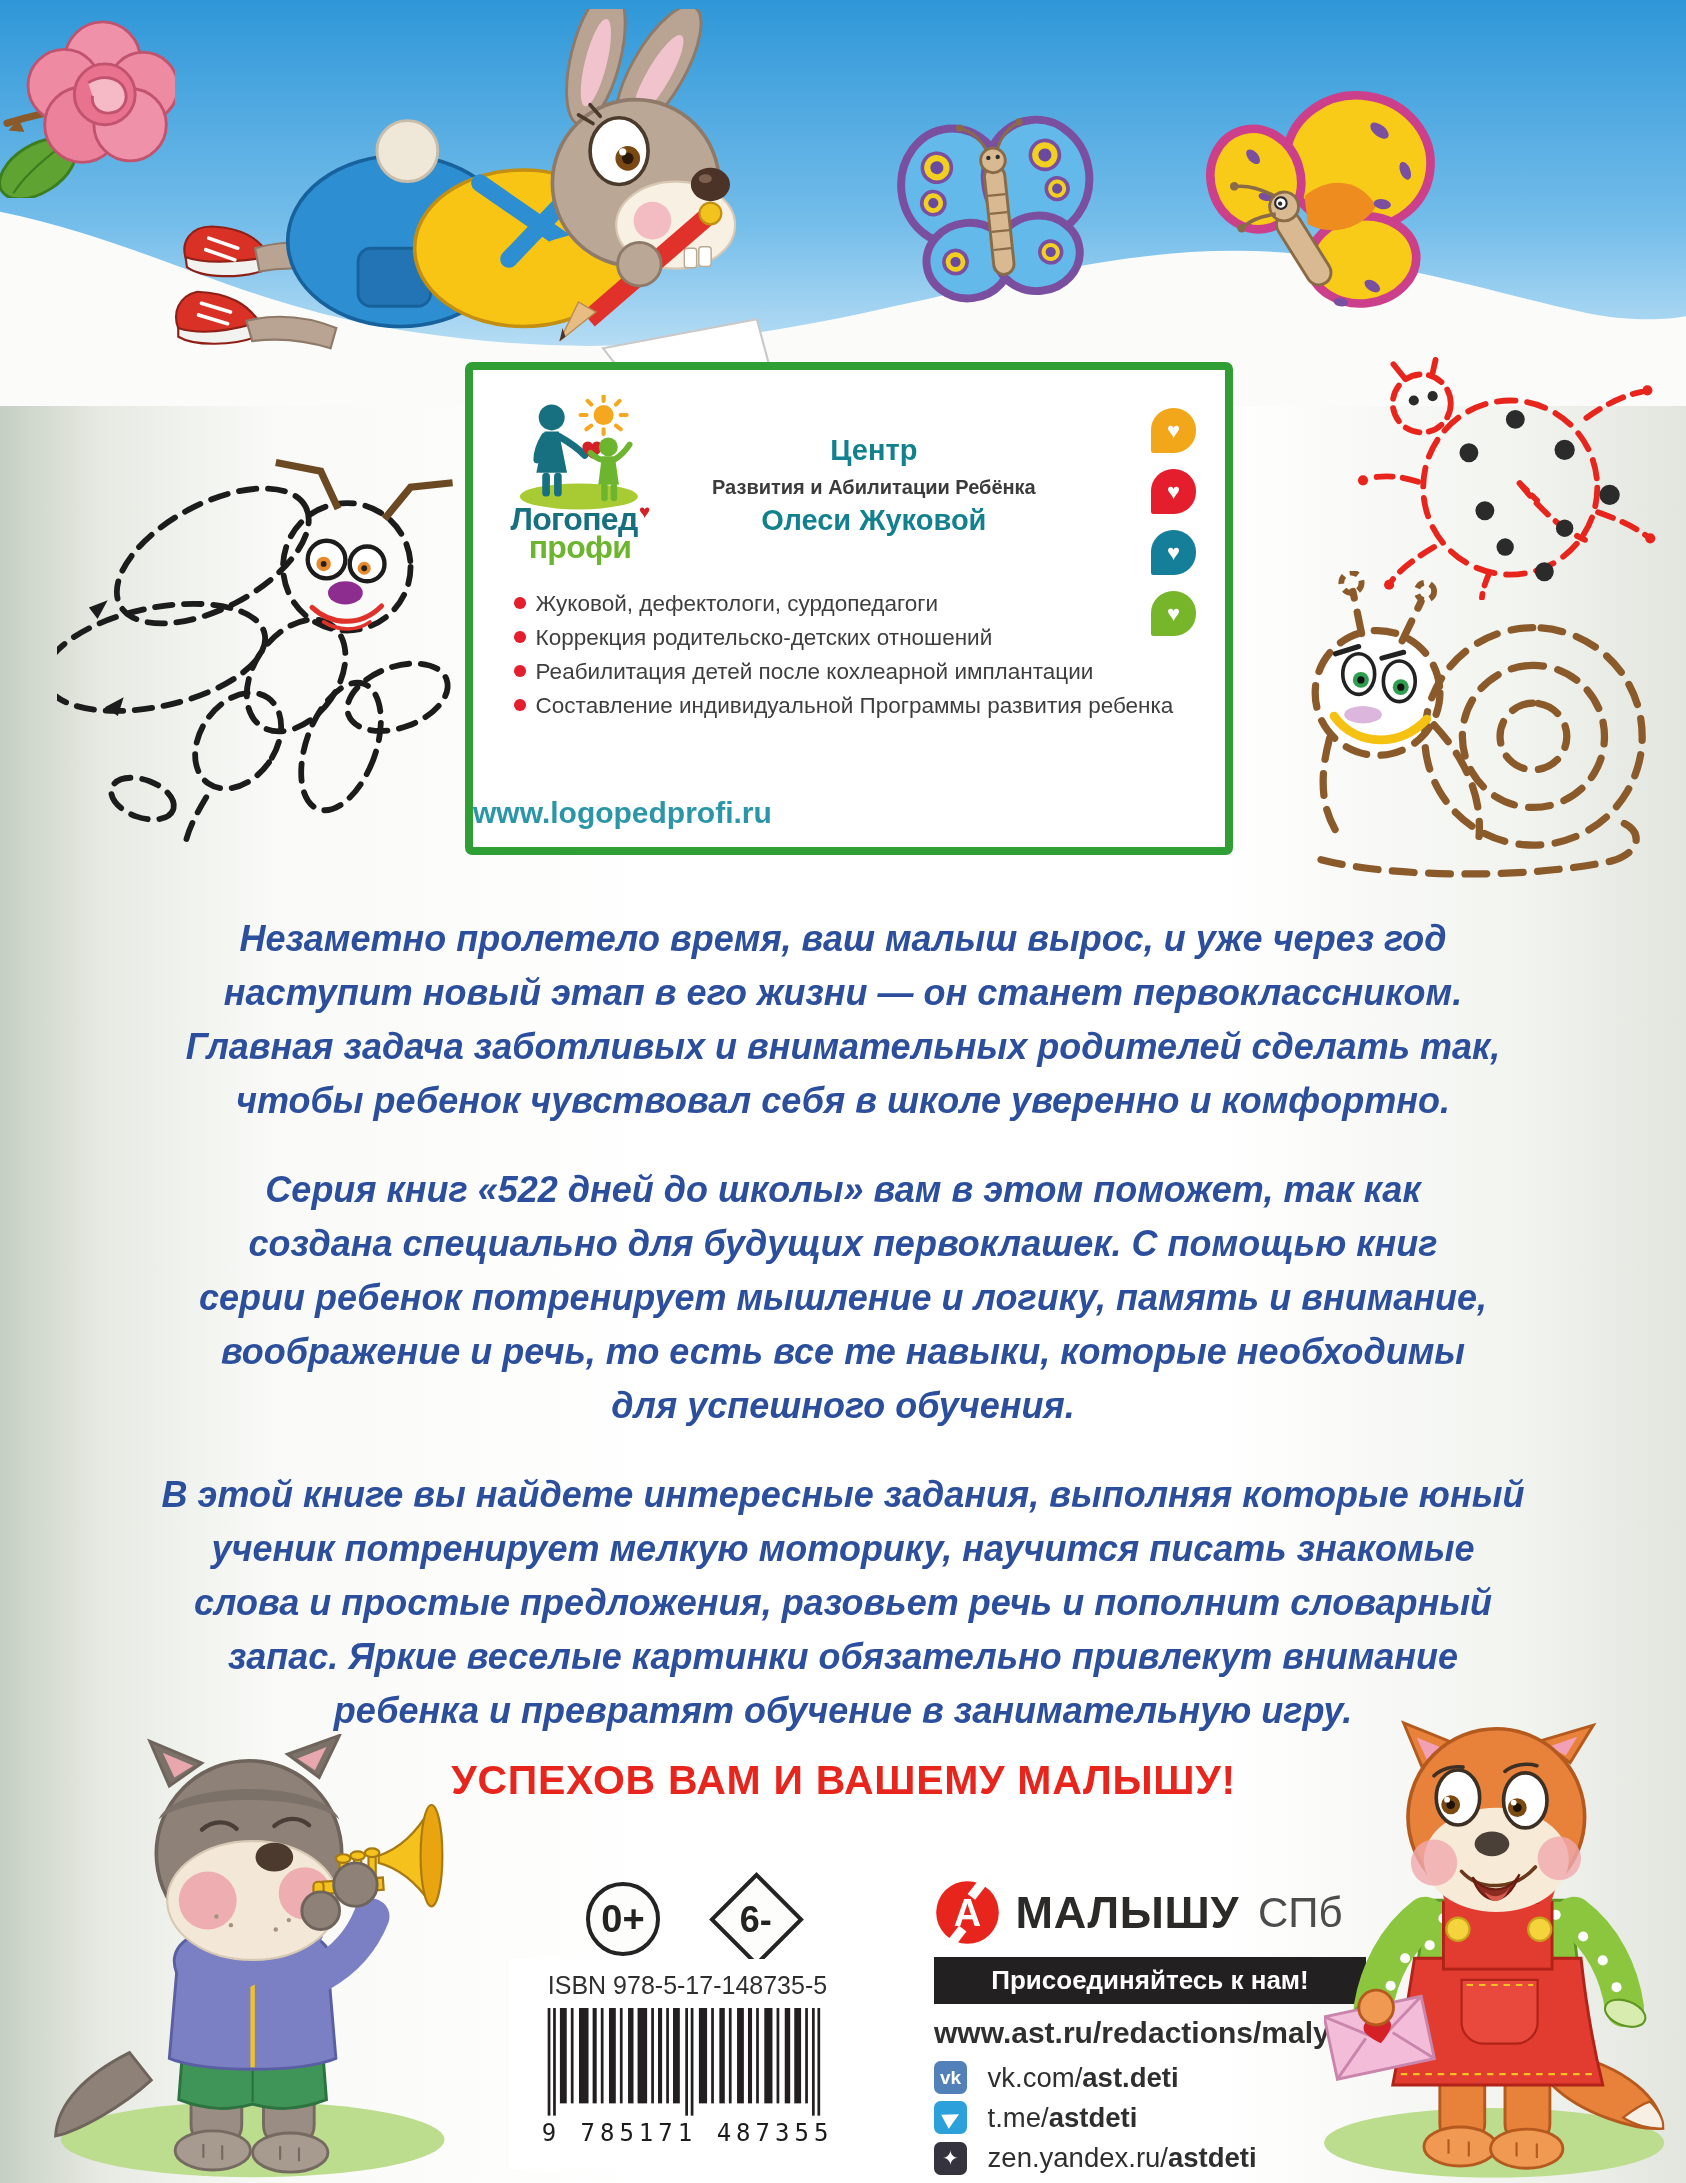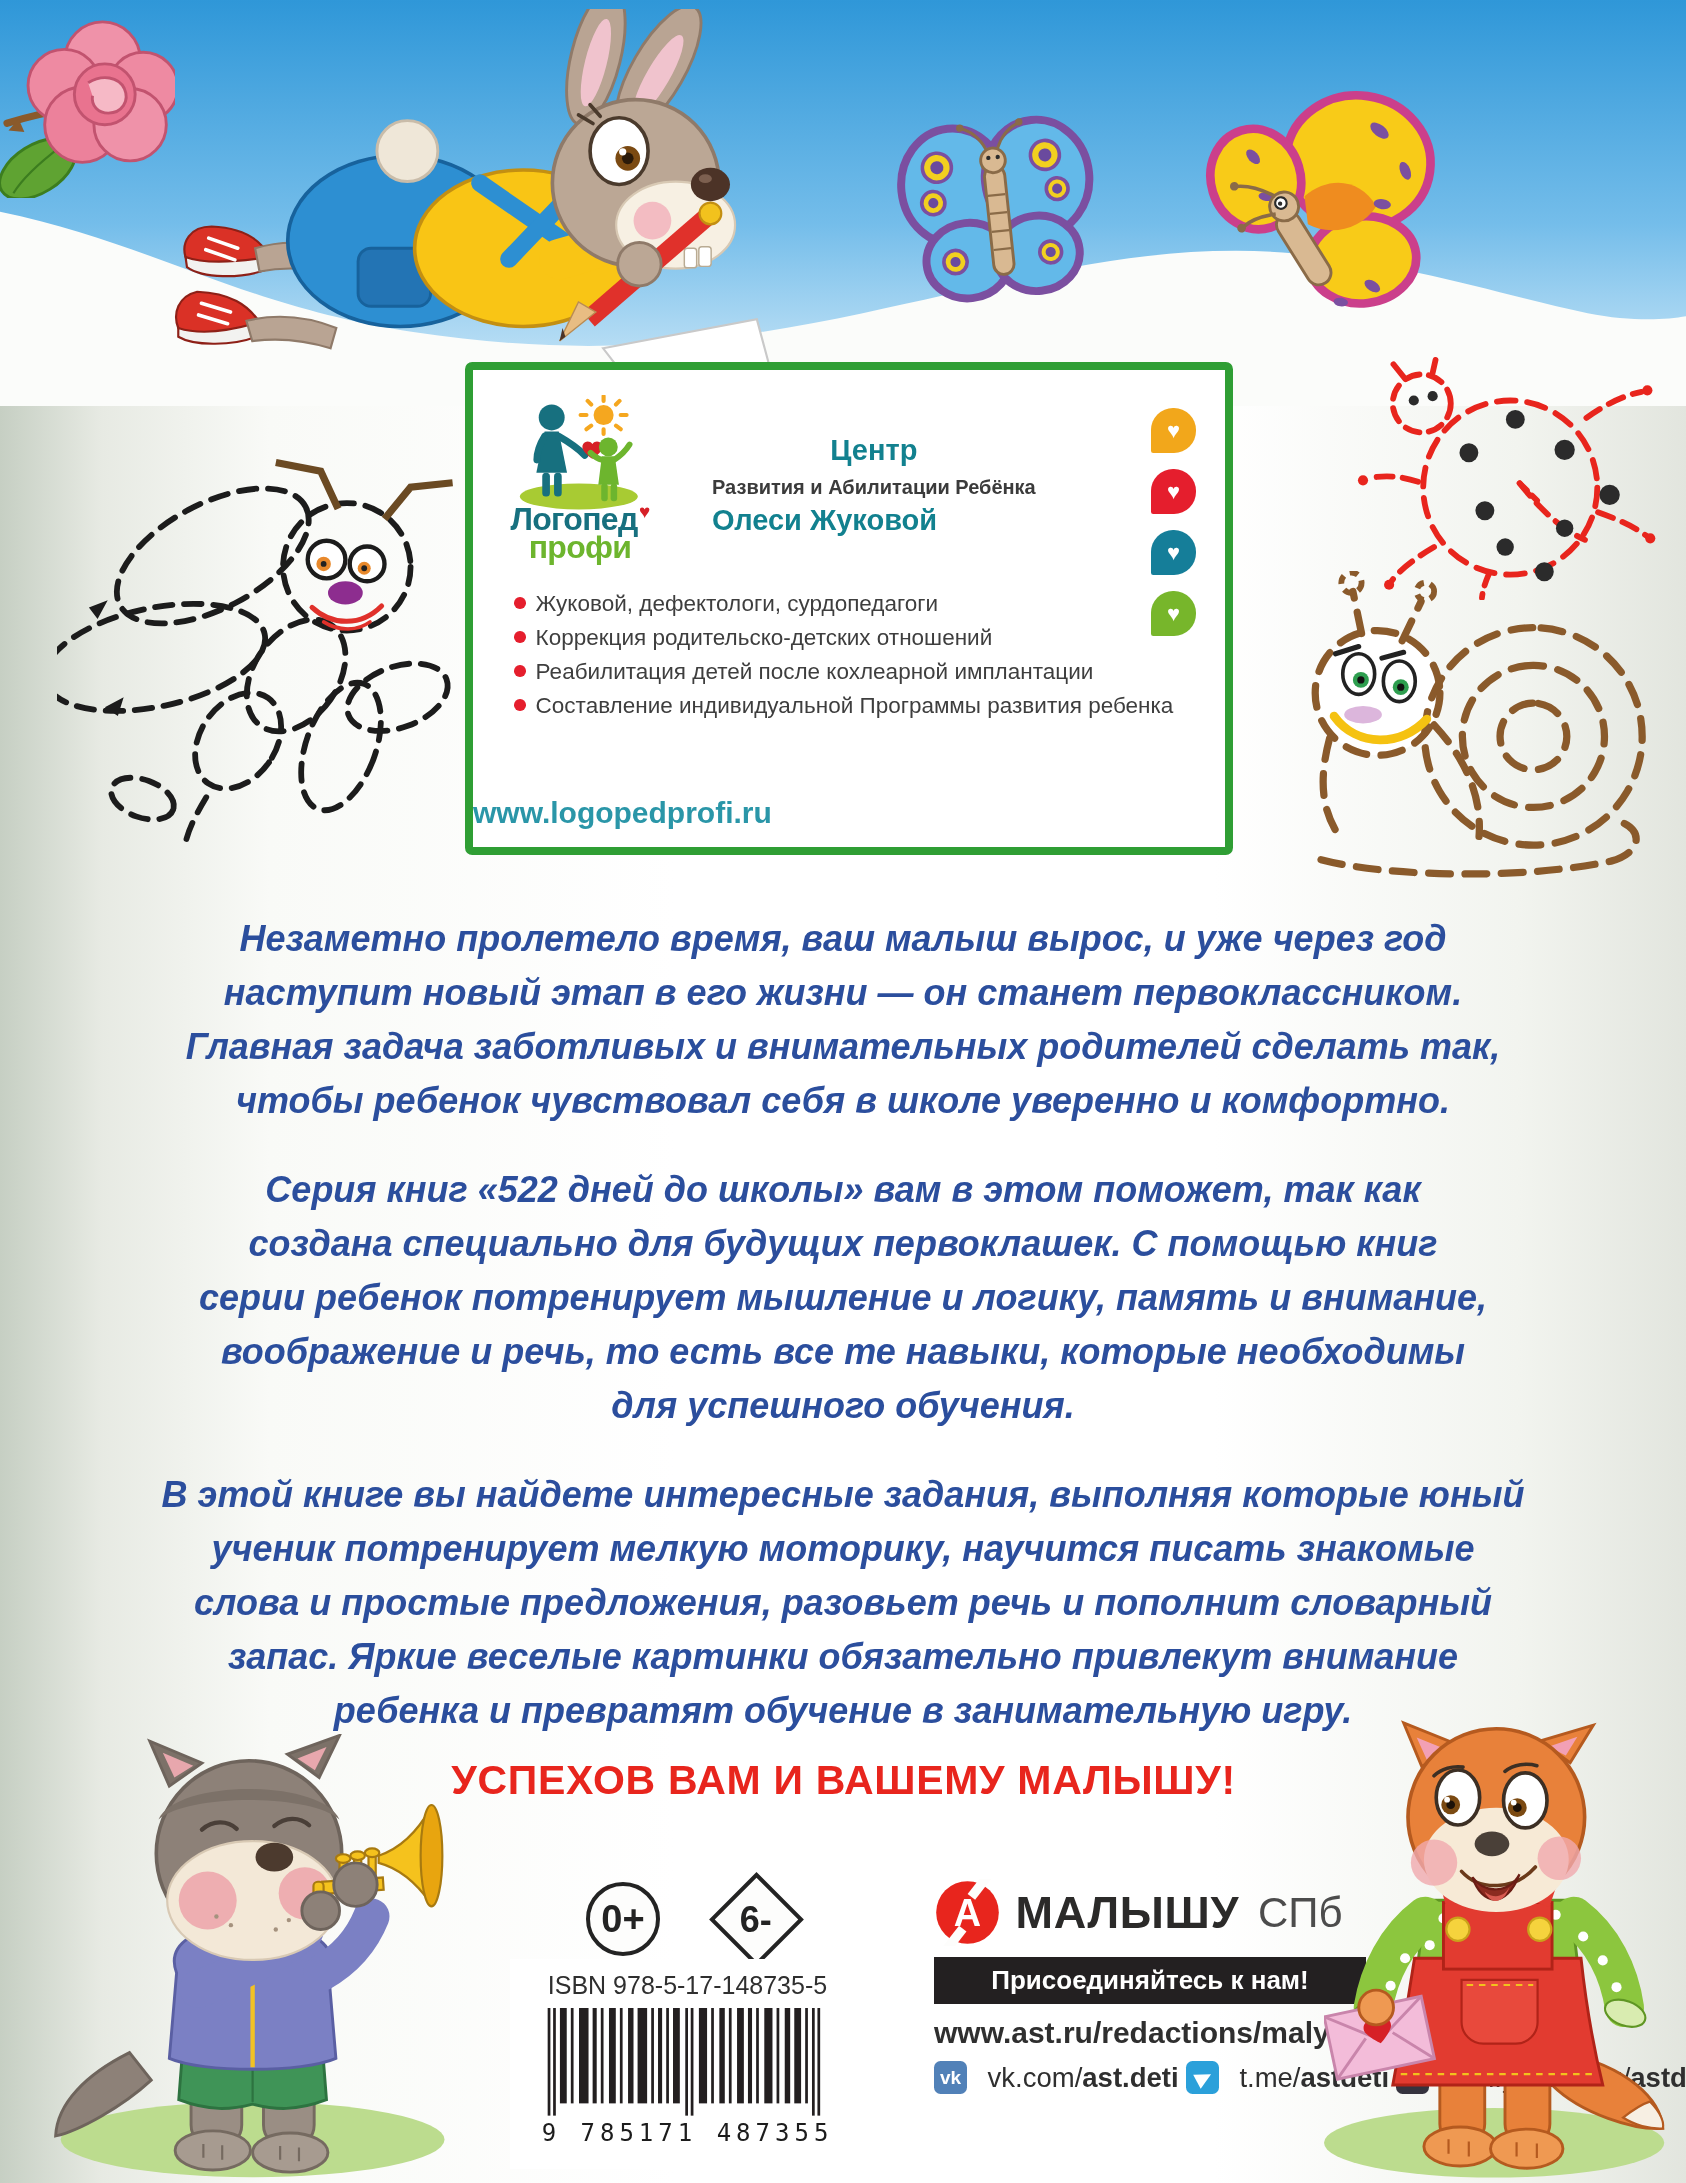--- a/index.html
+++ b/index.html
@@ -17,21 +17,21 @@
     background:#ffffff;border:8px solid #2f9e34;border-radius:7.2px;box-sizing:border-box;
   }
   .logo-figures{position:absolute;left:38px;top:25px;}
   .logo-text{position:absolute;left:13px;top:132px;width:188px;text-align:center;line-height:1.02;}
   .lt1{font-size:32px;font-weight:bold;color:#17707f;letter-spacing:-0.7px;}
   .lt-heart{font-size:19px;color:#d62027;vertical-align:super;margin-left:1.4px;}
   .lt2{font-size:32px;font-weight:bold;color:#6db52e;margin-top:-4.3px;letter-spacing:-0.7px;}
   .center-text{position:absolute;left:239px;top:64px;}
   .ct1{font-size:29px;font-weight:bold;color:#12818f;text-align:center;}
   .ct2{font-size:20px;font-weight:bold;color:#3b3b3b;margin-top:8.7px;}
-  .ct3{font-size:29px;font-weight:bold;color:#12818f;margin-top:5.8px;}
+  .ct3{font-size:29px;font-weight:bold;color:#12818f;margin-top:5.8px;text-align:center;}
   .hearts{position:absolute;right:29px;top:38px;display:flex;flex-direction:column;gap:16px;}
   .heart-sq{width:45px;height:45px;border-radius:22px 22px 22px 2.2px;display:flex;align-items:center;justify-content:center;color:#fff;font-size:22px;}
   .h0{background:#f2a71b;}.h1{background:#e51e2d;}.h2{background:#157e99;}.h3{background:#77b62b;}
   .services{position:absolute;left:41px;top:217px;width:667px;font-size:22.5px;color:#3e3e3e;font-weight:500;line-height:34px;}
   .svc-dot{display:inline-block;width:11.6px;height:11.6px;background:#e51e2d;border-radius:50%;margin-right:10px;vertical-align:middle;margin-bottom:4.3px;}
   .website{position:absolute;bottom:17.4px;left:0;right:0;color:#2a96a8;font-size:30px;font-weight:600;}
 
   
   .paras{position:absolute;left:82px;top:912px;width:1522px;text-align:center;color:#2b4e9d;font-style:italic;font-weight:bold;}
   .para{font-size:36px;line-height:54px;white-space:pre-line;margin:0 0 35px 0;}
@@ -45,21 +45,21 @@
   .dtx{transform:rotate(-45deg);font-size:36px;font-weight:bold;color:#232323;}
   .publisher{position:absolute;left:934px;top:1879px;display:flex;align-items:center;gap:14.5px;}
   .pub-name{font-size:45px;font-weight:bold;color:#2b2a29;letter-spacing:0.7px;}
   .pub-city{font-size:42px;font-weight:400;color:#4c4c4c;margin-left:4.3px;}
   .isbn-block{position:absolute;left:510px;top:1959px;width:355px;height:210px;background:#ffffff;text-align:center;box-sizing:border-box;padding-top:11.6px;}
   .isbn-text{font-size:25px;color:#2f2f2f;}
   .barcode-digits{font-size:24px;color:#1c1c1c;letter-spacing:5px;margin-top:1.4px;font-family:"DejaVu Sans Mono",monospace;}
   .join{position:absolute;left:934px;top:1957px;width:406px;}
   .join-bar{background:#232021;color:#fff;font-weight:bold;font-size:26px;text-align:center;padding:8px 0;width:432px;}
   .join-site{margin-top:11.6px;font-weight:bold;font-size:30px;color:#2f2f2f;}
-  .join-links{margin-top:11.6px;display:flex;flex-direction:row;gap:7.2px;}
+  .join-links{margin-top:11.6px;display:flex;flex-direction:column;gap:7.2px;}
   .jl{display:flex;align-items:center;gap:11.6px;font-size:27.5px;color:#2f2f2f;}
   .jl-icon{width:33px;height:33px;border-radius:6.5px;display:flex;align-items:center;justify-content:center;color:#fff;flex:0 0 33px;}
   .vk{background:#5181b8;font-weight:bold;font-size:19px;}
   .tg{background:#2ba0da;}
   .zen{background:#35333e;font-size:20px;}
   .tg-plane{width:0;height:0;border-left:16px solid #fff;border-top:8.7px solid transparent;border-bottom:8.7px solid transparent;transform:rotate(-28deg);margin-left:2.9px;}
   .prefix{font-weight:400;margin-left:9px;}
   .handle{font-weight:bold;}
 </style>
 </head>

